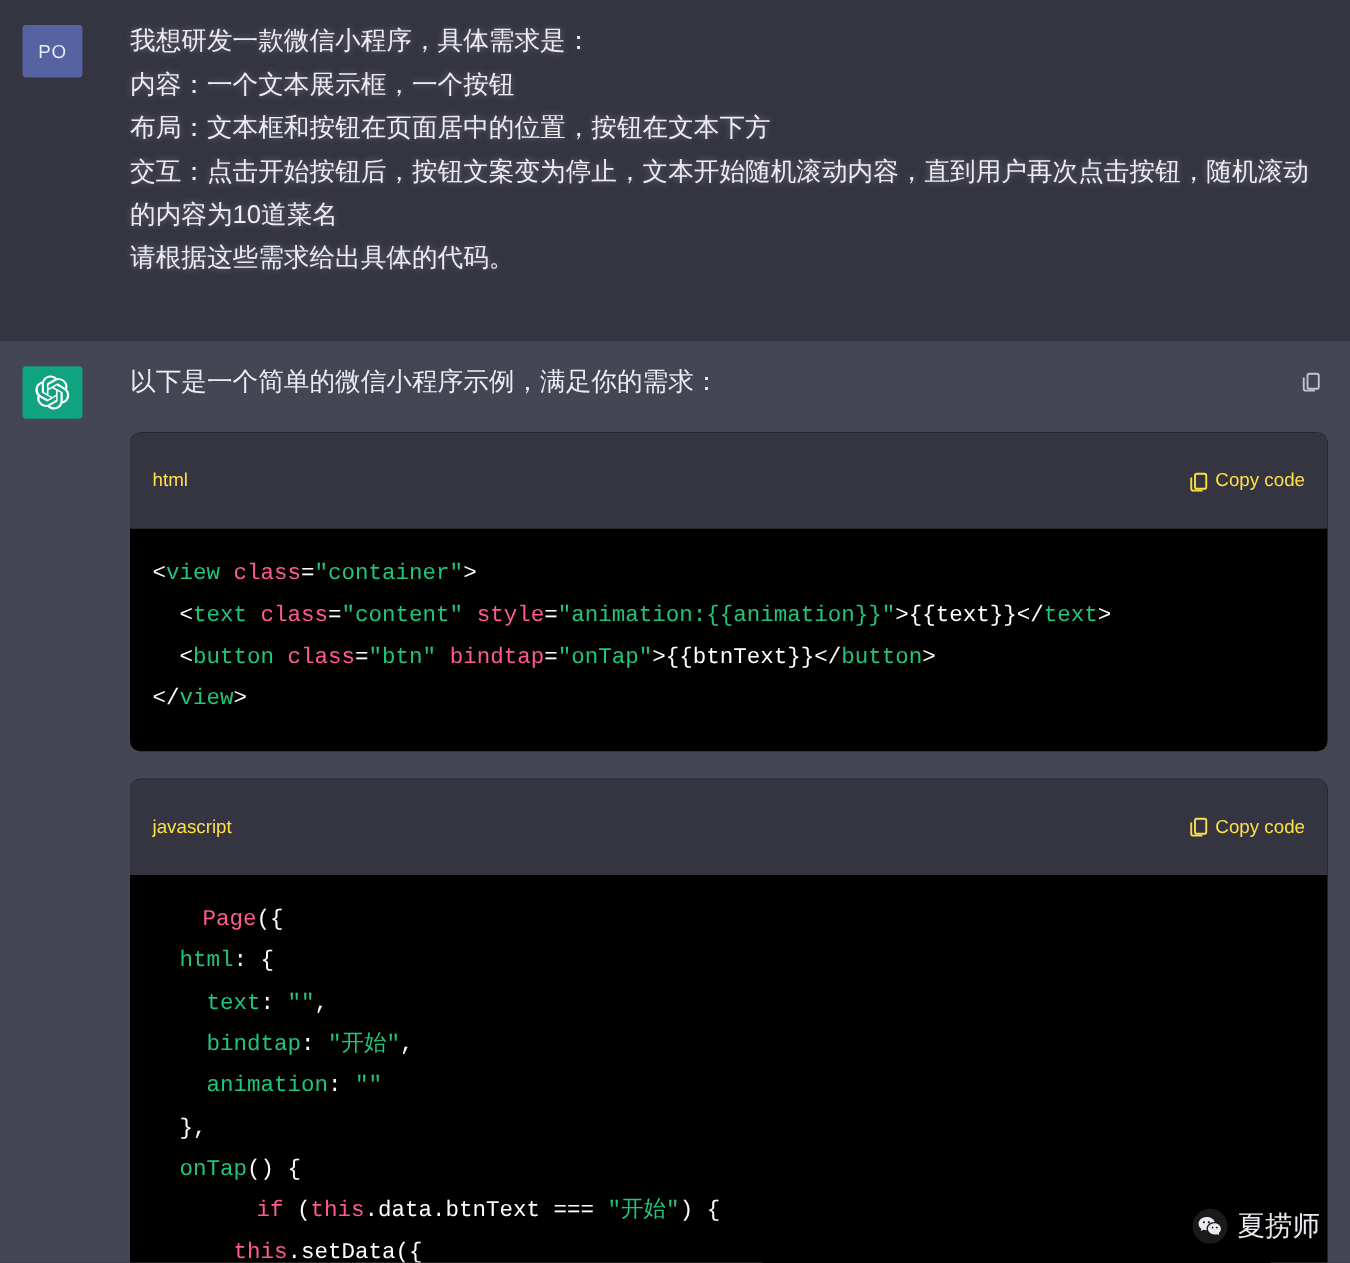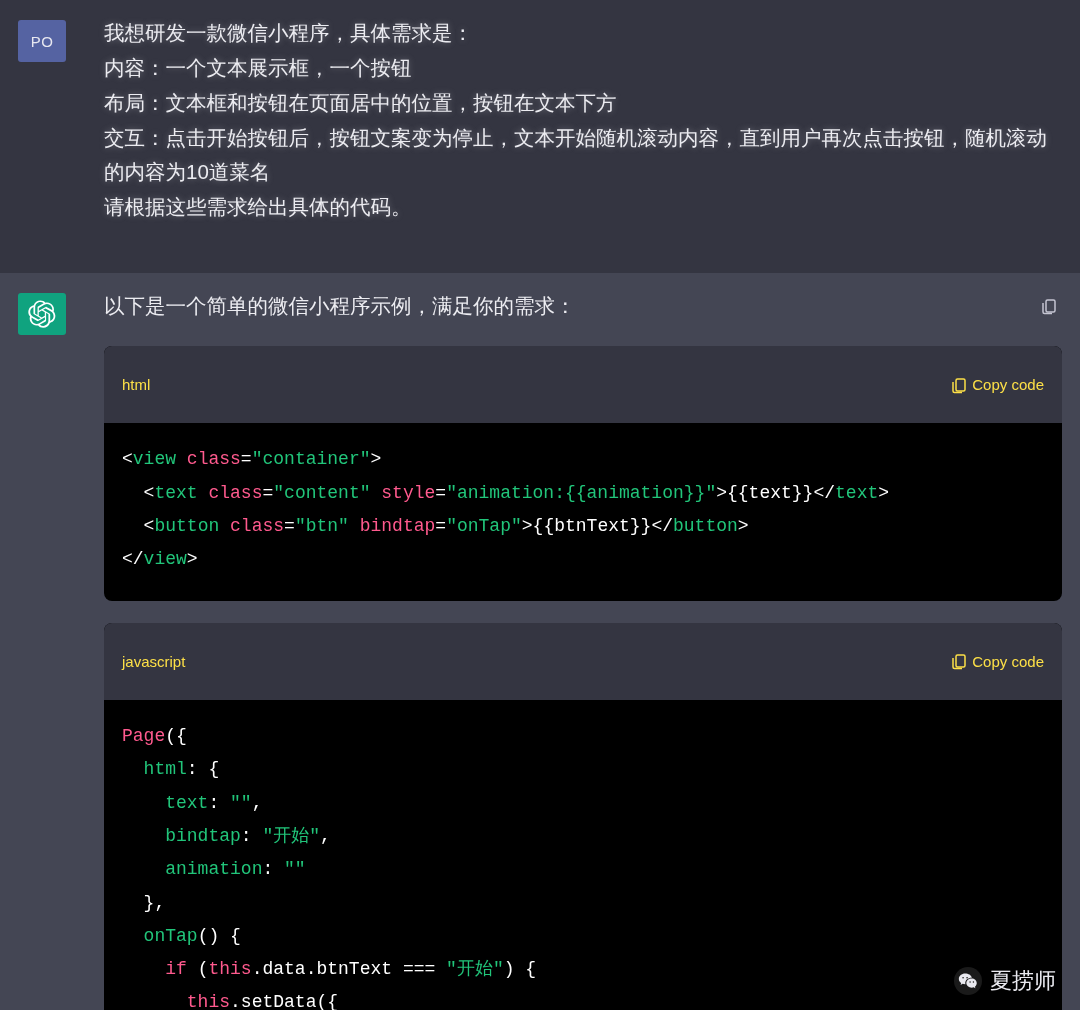--- a/index.html
+++ b/index.html
@@ -88,21 +88,21 @@
   .clipboard-icon { width: 18px; height: 18px; }
 
   
   .t-tag { color: #21c57a; } 
   .t-attr { color: #ff5a8e; } 
   .t-eq { color: #fff; }
   .t-str { color: #21c57a; }
   .t-plain { color: #fff; }
   .t-punc { color: #fff; }
   .t-key { color: #21c57a; }
-  .t-kw { color: #ff5a8e; }
+  .t-kw { color: #ff5a8e; margin-left: 40px; }
   .t-this { color: #ff5a8e; }
   .t-strlit { color: #21c57a; }
 
   .watermark {
     position: fixed;
     right: 24px;
     bottom: 14px;
     display: flex;
     align-items: center;
     gap: 8px;

